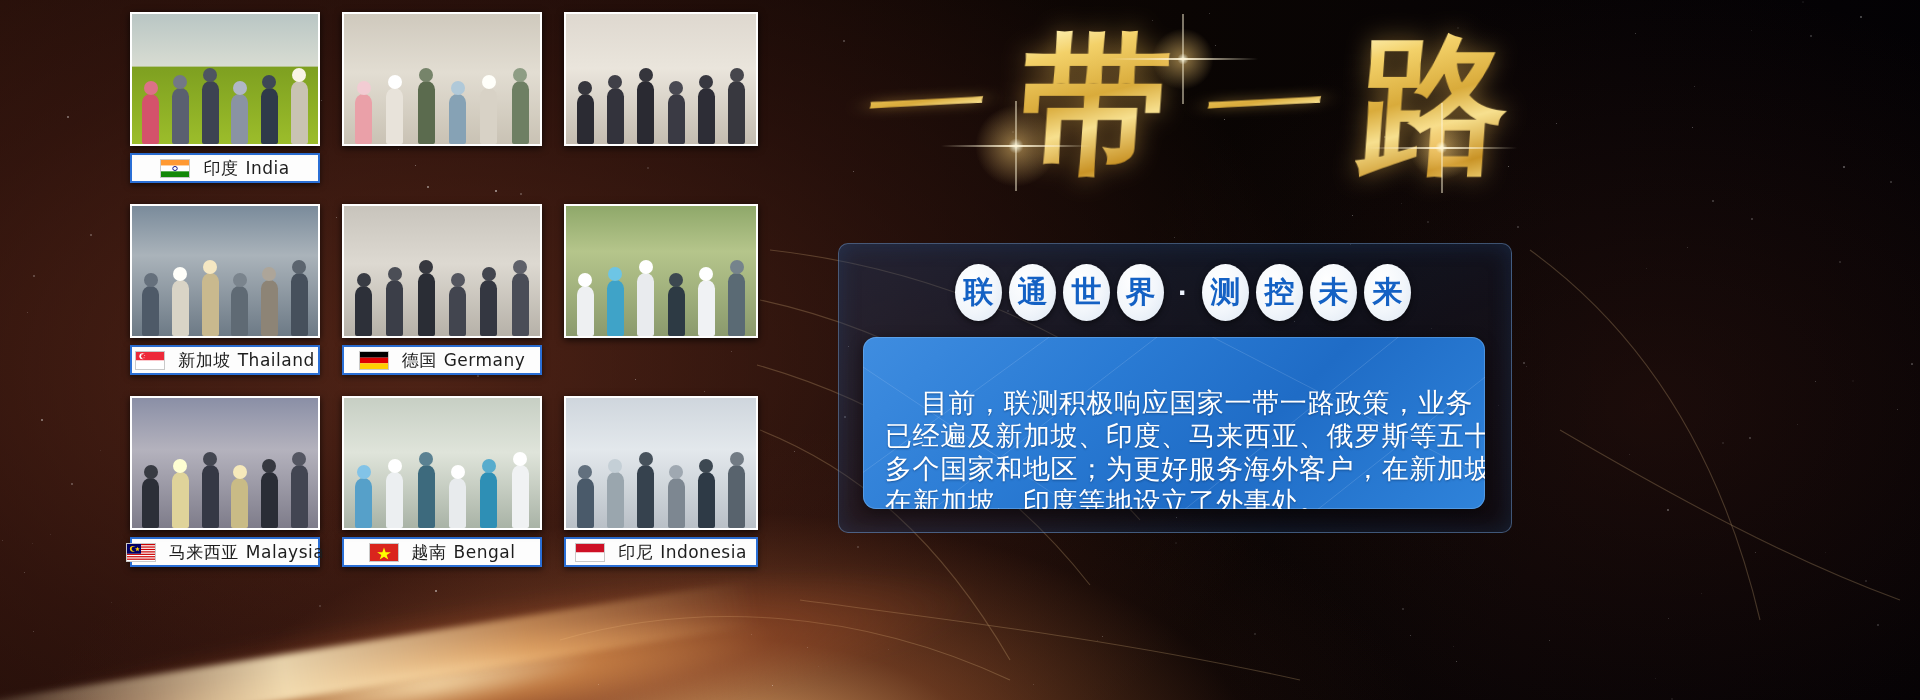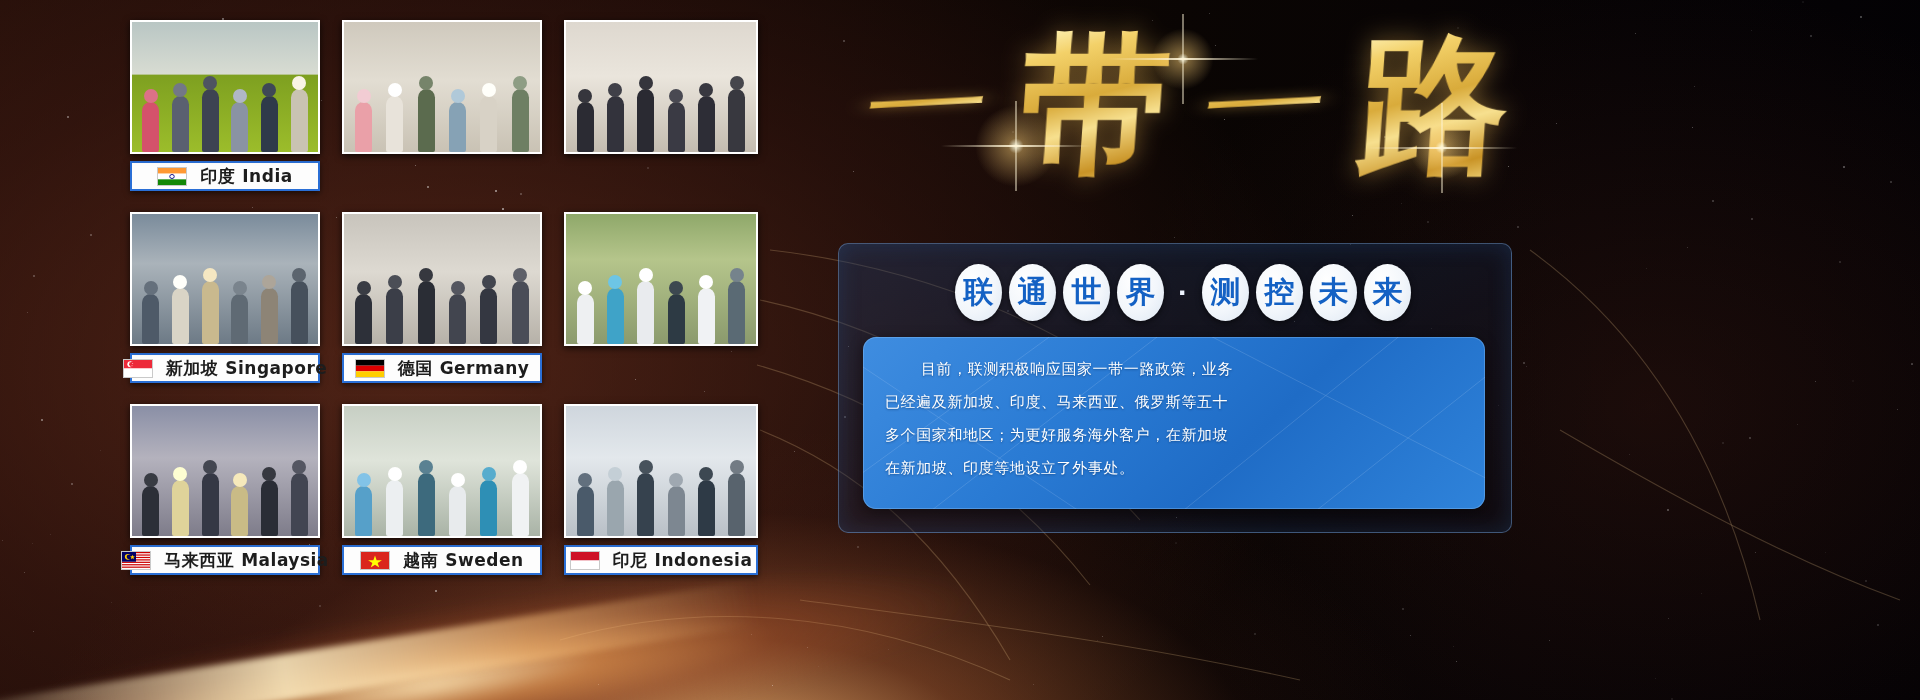--- a/index.html
+++ b/index.html
@@ -23,23 +23,23 @@
     background:radial-gradient(ellipse at 50% 50%, rgba(255,228,178,.95) 0%, rgba(255,170,90,.55) 22%, rgba(190,90,45,.25) 45%, rgba(0,0,0,0) 72%);
     transform:rotate(-9deg);filter:blur(6px);pointer-events:none;}
   .horizon2{position:absolute;left:-60px;bottom:10px;width:820px;height:46px;
     background:linear-gradient(90deg, rgba(255,245,215,0) 0%, rgba(255,238,195,.85) 42%, rgba(255,200,130,.5) 72%, rgba(255,180,110,0) 100%);
     transform:rotate(-9deg);filter:blur(3px);pointer-events:none;}
 
   
   .arcs{position:absolute;inset:0;pointer-events:none;opacity:.55;}
 
   
-  .grid{position:absolute;left:130px;top:20px;width:630px;height:562px;
+  .grid{position:absolute;left:130px;top:12px;width:630px;height:562px;
         display:grid;grid-template-columns:190px 200px 194px;grid-template-rows:1fr 1fr 1fr;
-        column-gap:22px;row-gap:14px;font-weight:bold;}
+        column-gap:22px;row-gap:14px;}
   .cell{position:relative;display:flex;flex-direction:column;gap:7px;}
   .photo{position:relative;height:134px;border:2px solid #fff;box-sizing:border-box;
          box-shadow:0 2px 7px rgba(0,0,0,.75);overflow:hidden;background:#3b3b3b;}
   .photo .sky{position:absolute;inset:0;}
   .photo .people{position:absolute;left:0;right:0;bottom:0;height:62%;
         display:flex;align-items:flex-end;justify-content:space-around;padding:0 4px;}
   .pp{width:17px;height:74%;border-radius:9px 9px 2px 2px;position:relative;}
   .pp::before{content:"";position:absolute;top:-13px;left:50%;transform:translateX(-50%);
         width:14px;height:14px;border-radius:50%;background:inherit;filter:brightness(1.25) saturate(.7);}
 
@@ -86,23 +86,23 @@
      font-family:"DejaVu Sans","Liberation Sans",sans-serif;
      font-size:30px;font-weight:700;color:#1461c4;}
   .sl-dot{width:24px;height:57px;display:flex;align-items:center;justify-content:center;
      color:#eef4ff;font-size:30px;font-weight:700;}
 
   .bluebox{position:absolute;left:863px;top:337px;width:622px;height:172px;border-radius:13px;
      background:linear-gradient(135deg,#3f8de0 0%,#2a7bd4 35%,#1f6cc6 62%,#2f83da 100%);
      box-shadow:0 3px 14px rgba(0,0,0,.45), 0 0 0 1px rgba(150,200,250,.35) inset;
      overflow:hidden;padding:15px 22px 0 22px;box-sizing:border-box;}
   .bluebox .sheen{position:absolute;inset:0;pointer-events:none;opacity:.30;}
-  .para{position:relative;font-family:Liberation Sans, sans-serif;
-     color:#ffffff;font-size:15px;line-height:33px;letter-spacing:.6px;
-     text-shadow:0 1px 2px rgba(0,40,90,.5);white-space:nowrap;}
+  .para{position:relative;font-family:Liberation Serif, serif;
+     color:#ffffff;font-size:27px;line-height:33px;letter-spacing:.6px;
+     text-shadow:0 1px 2px rgba(0,40,90,.5);white-space:nowrap;margin-top:35px;}
   .para .l{display:block;}
   .para .ind{padding-left:36px;}
   .para .ind2{padding-left:72px;}
 </style>
 </head>
 <body>
 
 <div class="stage">
 
   <div class="stars" id="starfield">
@@ -345,21 +345,21 @@
               <circle cx="8.6" cy="5" r="3.2" fill="#ed2939"></circle>
               <g fill="#fff">
                 <circle cx="7.2" cy="2.4" r=".55"></circle>
                 <circle cx="5.3" cy="4.1" r=".55"></circle>
                 <circle cx="6.1" cy="6.6" r=".55"></circle>
                 <circle cx="8.6" cy="6.6" r=".55"></circle>
                 <circle cx="9.3" cy="4.1" r=".55"></circle>
               </g>
             </svg></span>
          <span class="cap-txt">
-            <span>新加坡</span><span class="en">Singapore</span>
+            <span>新加坡</span><span class="en">Thailand</span>
          </span>
        </div>
       </div>
       <div class="cell">
         <div class="photo">
          <div class="sky" style="background:linear-gradient(180deg,#c8c4bc 0%,#ddd9d1 44%,#b6b1a8 100%)"></div>
          <div class="people">
             <span class="pp" style="background:#2d3039;height:62%"></span>
             <span class="pp" style="background:#3b3e48;height:70%"></span>
             <span class="pp" style="background:#2a2d35;height:78%"></span>
@@ -437,21 +437,21 @@
             <span class="pp" style="background:#2e8fb5;height:70%"></span>
             <span class="pp" style="background:#f0f2f3;height:78%"></span>
           </div>
        </div>
        <div class="caption">
          <span class="flag"><svg viewBox="0 0 30 20" width="100%" height="100%" preserveAspectRatio="none">
               <rect width="30" height="20" fill="#da251d"></rect>
               <path d="M15 4.2 l1.75 5.4 5.65 0 -4.57 3.33 1.75 5.4 -4.58-3.34 -4.58 3.34 1.75-5.4 -4.57-3.33 5.65 0z" fill="#ff0"></path>
             </svg></span>
          <span class="cap-txt">
-            <span>越南</span><span class="en">Sweden</span>
+            <span>越南</span><span class="en">Bengal</span>
          </span>
        </div>
       </div>
       <div class="cell">
         <div class="photo">
          <div class="sky" style="background:linear-gradient(180deg,#cfd6dd 0%,#e3e8ec 40%,#b9c0c7 100%)"></div>
          <div class="people">
             <span class="pp" style="background:#4a5a6a;height:62%"></span>
             <span class="pp" style="background:#9aa6ae;height:70%"></span>
             <span class="pp" style="background:#36424e;height:78%"></span>

